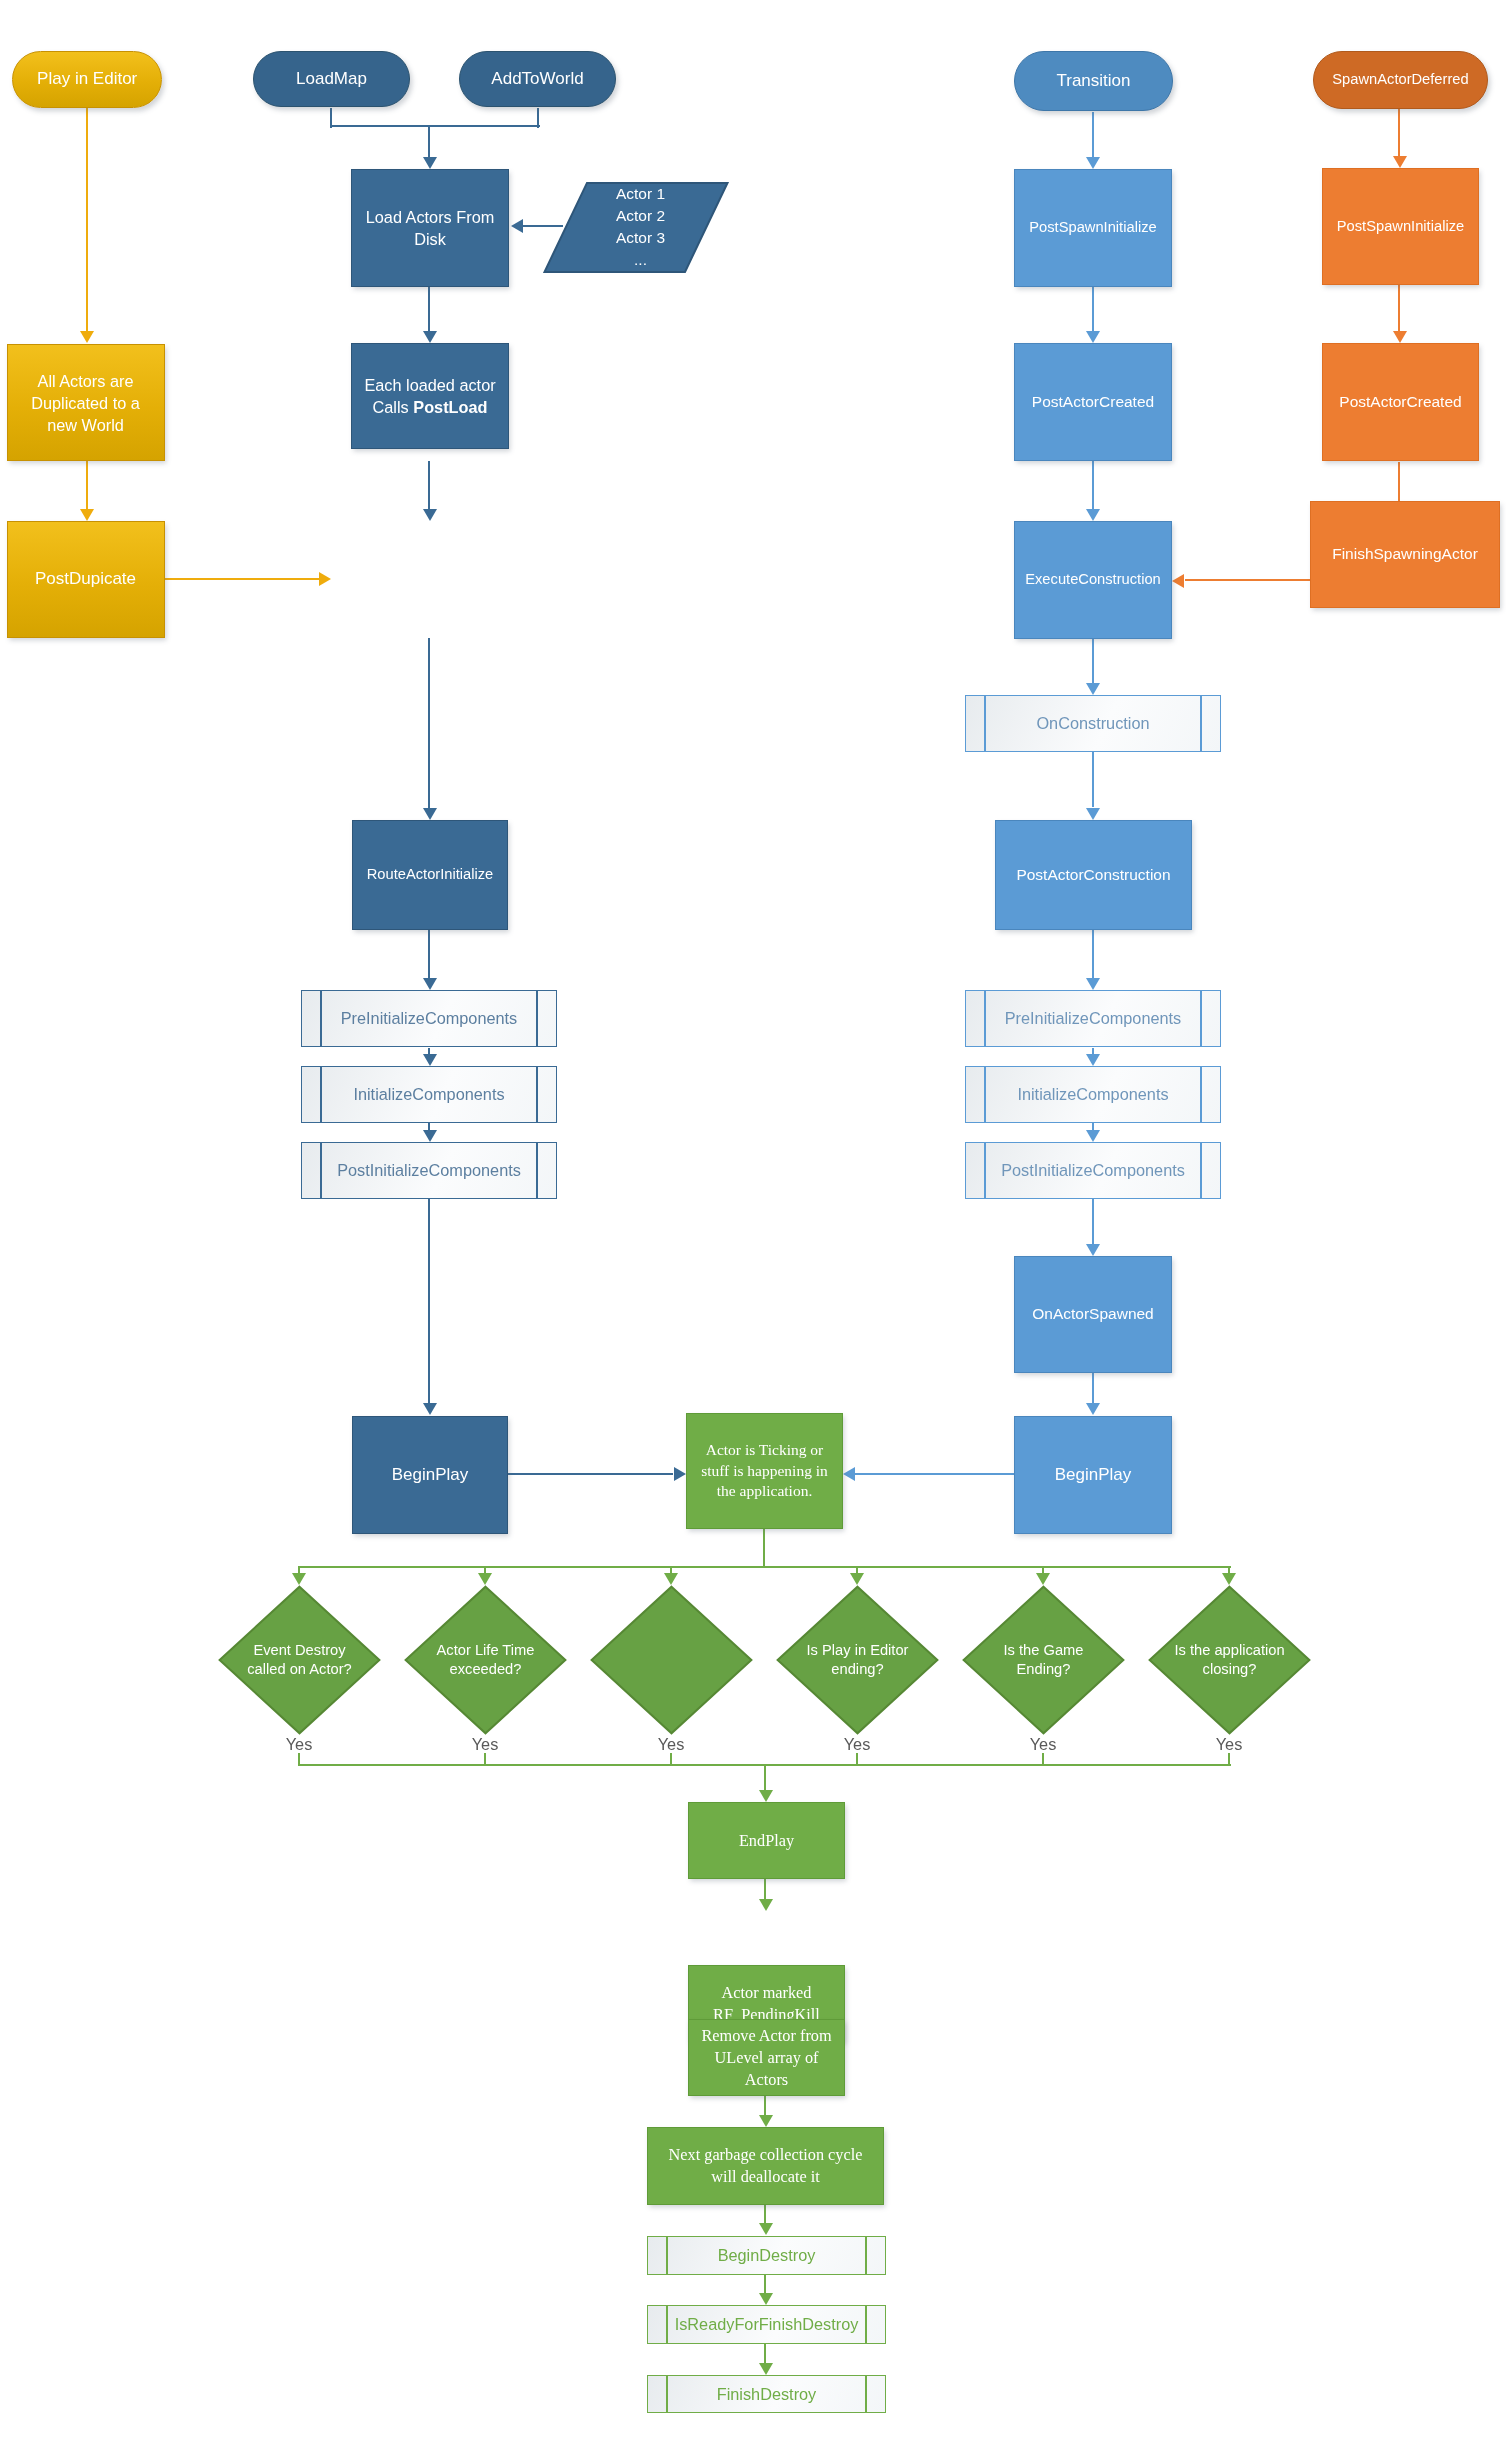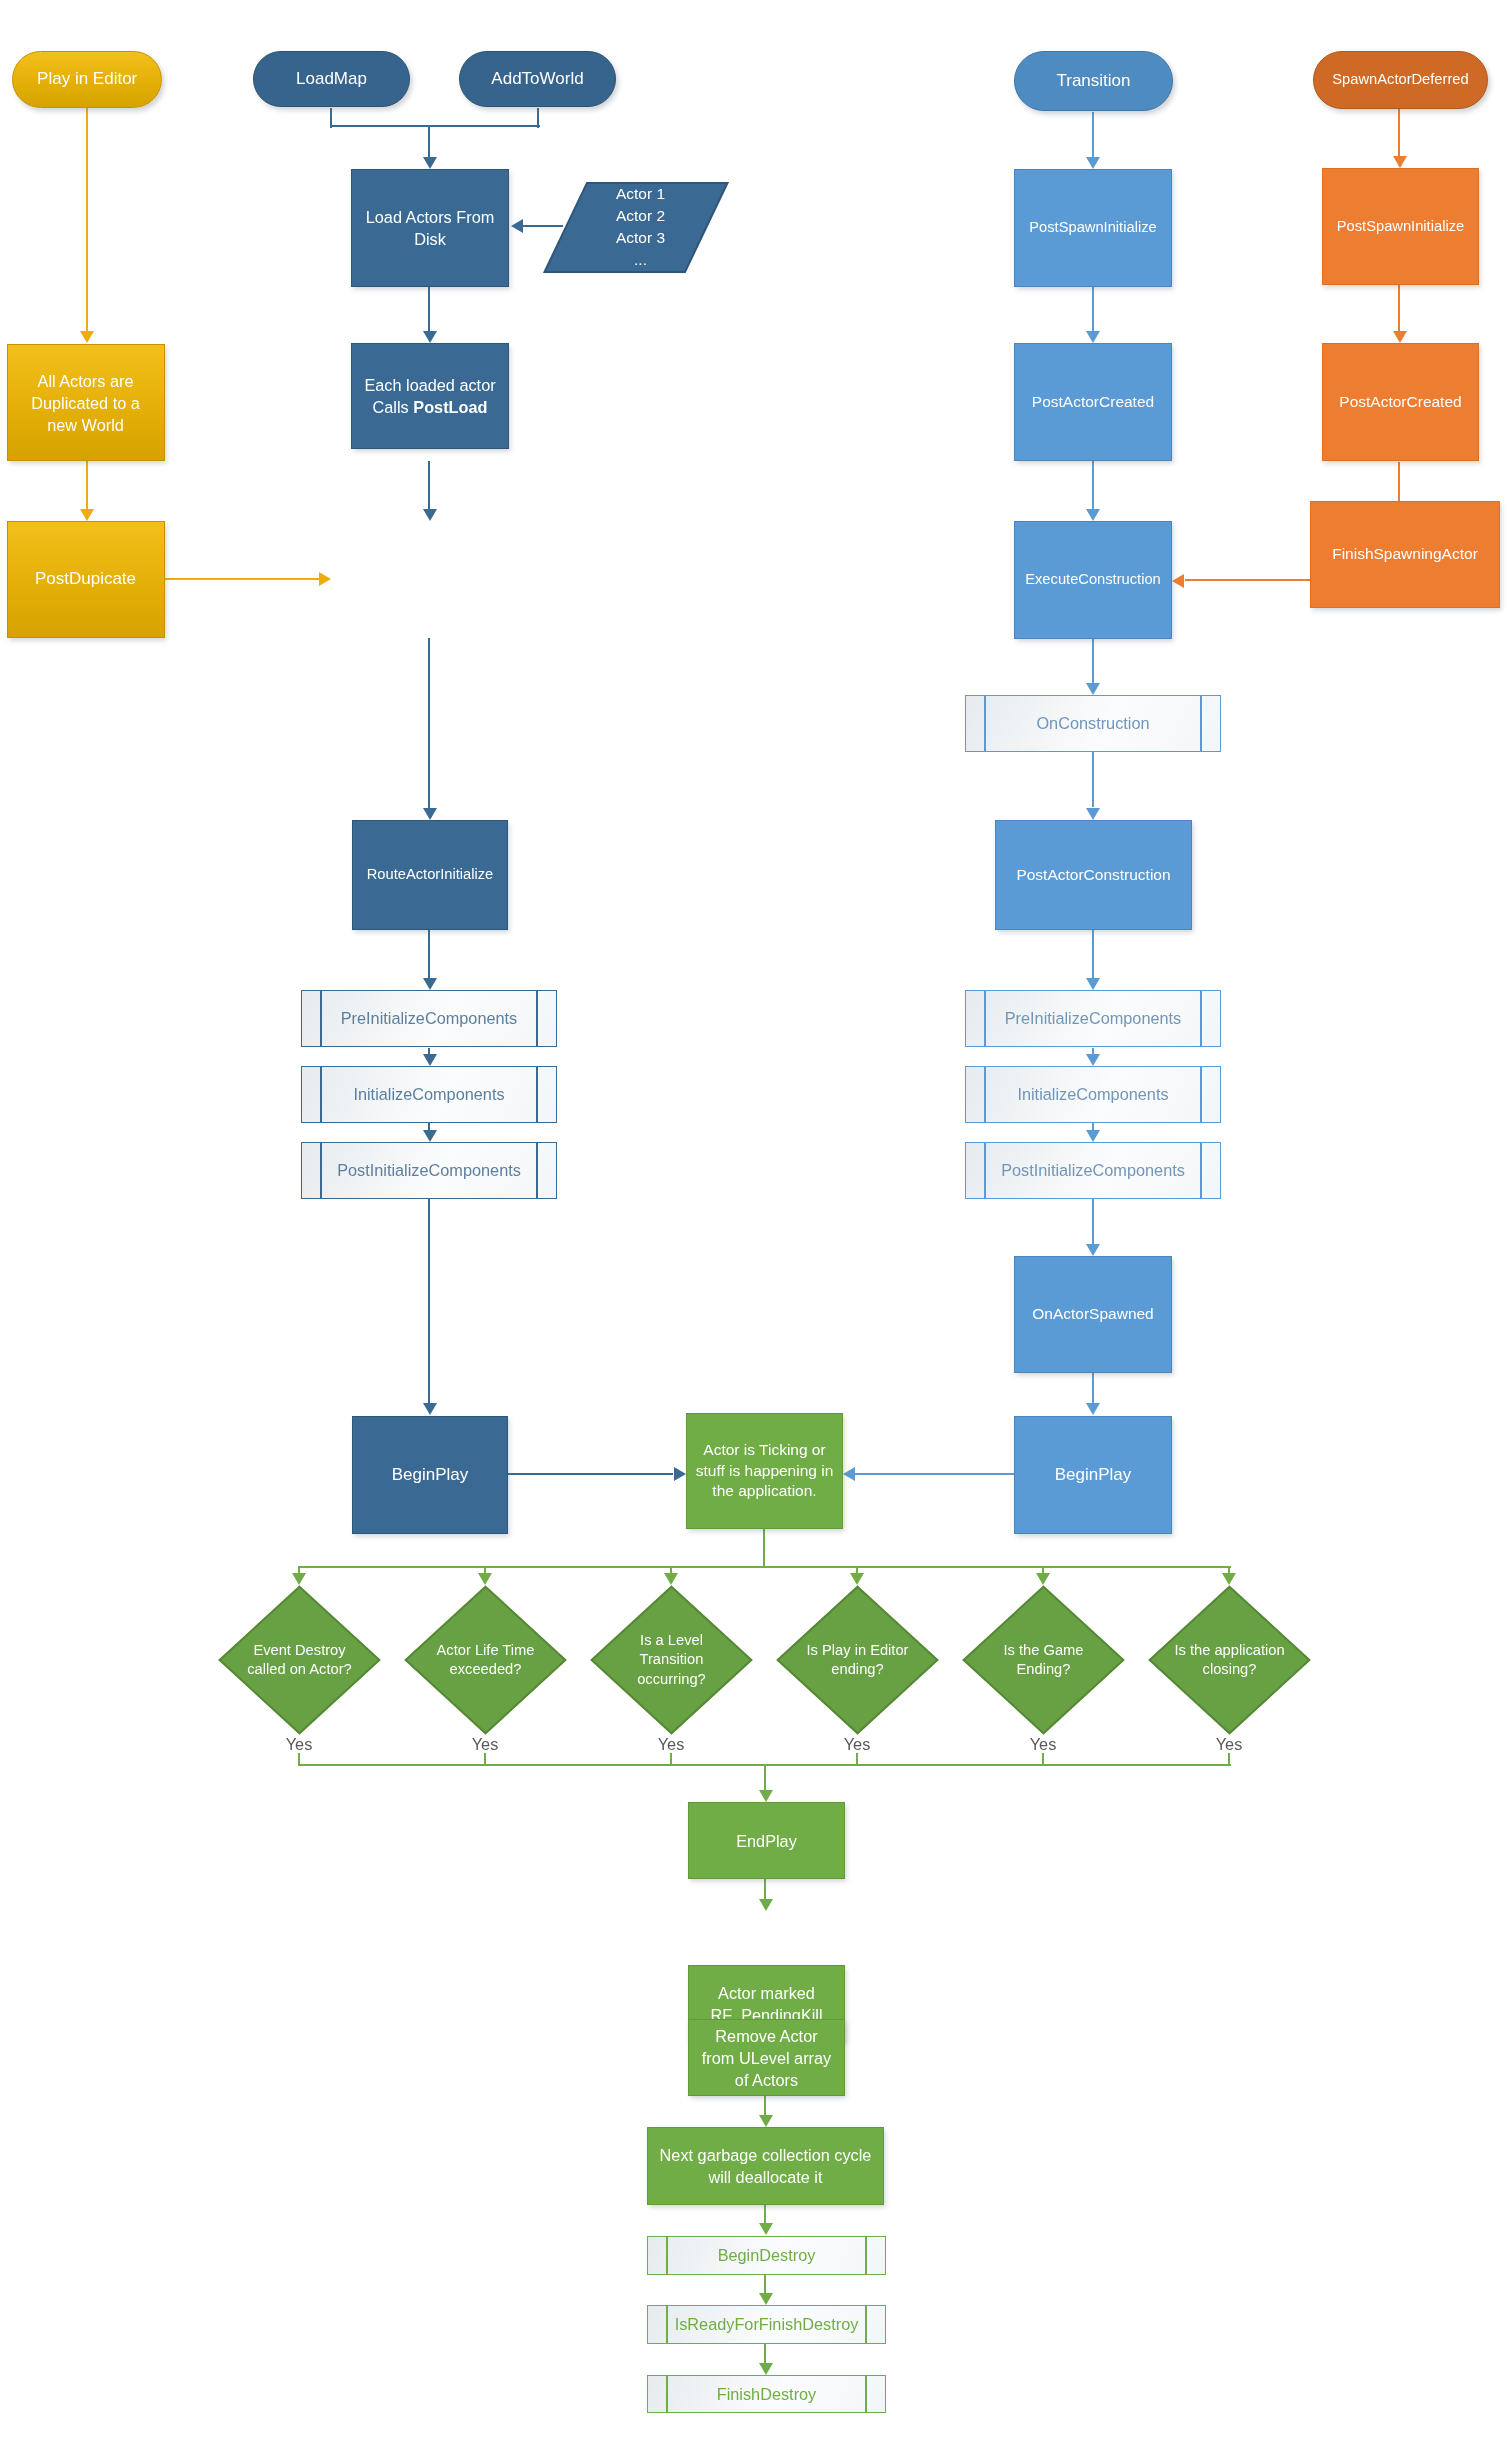--- a/index.html
+++ b/index.html
@@ -19,21 +19,21 @@
     box-shadow:2.4px 3.3px 4.9px rgba(90,100,115,.28);
   }
   .stadium{border-radius:33px;}
   .b-gold{background:linear-gradient(180deg,#F2C01C 0%,#E4AF07 55%,#D5A300 100%);border:1.6px solid #C79102;}
   .b-dblue{background:#3A6A94;border:1.6px solid #2E5679;}
   .b-dblue-st{background:#36648C;border:1.6px solid #2C536F;}
   .b-lblue{background:#5B9BD5;border:1.6px solid #4A86BD;}
   .b-lblue-st{background:#4E8BC0;border:1.6px solid #3D76A8;}
   .b-orange{background:#ED7D31;border:1.6px solid #DE6F23;}
   .b-orange-st{background:#CE6A25;border:1.6px solid #B05A1D;}
-  .b-green{background:#70AD47;border:1.6px solid #5F9B38;}
+  .b-green{background:#70AD47;border:1.6px solid #5F9B38;font-family:Liberation Serif, serif;}
   .fs18{font-size:14.7px;}
   .fs19{font-size:15.5px;}
   .fs21{font-size:17px;}
   .nw{white-space:nowrap;}
   
   .sub{
     position:absolute;box-sizing:border-box;
     display:flex;align-items:center;justify-content:center;
     text-align:center;font-size:16.3px;
     background:linear-gradient(115deg,#E7EBEE 0%,#FBFCFD 55%,#F3F6F8 100%);
@@ -312,21 +312,20 @@
   <div class="diamond" style="left:218px;top:1585px">
     <svg width="163" height="150" viewBox="0 0 200 184">
       <polygon points="100,2 198,92 100,182 2,92" fill="#67A144" stroke="#568834" stroke-width="2.5"></polygon>
     </svg>
     <div class="dtext">Event Destroy called on Actor?</div>
   </div>
   <div class="diamond" style="left:590px;top:1585px">
     <svg width="163" height="150" viewBox="0 0 200 184">
       <polygon points="100,2 198,92 100,182 2,92" fill="#67A144" stroke="#568834" stroke-width="2.5"></polygon>
     </svg>
-    <div class="dtext">Is a Level Transition occurring?</div>
   </div>
   <div class="diamond" style="left:776px;top:1585px">
     <svg width="163" height="150" viewBox="0 0 200 184">
       <polygon points="100,2 198,92 100,182 2,92" fill="#67A144" stroke="#568834" stroke-width="2.5"></polygon>
     </svg>
     <div class="dtext">Is Play in Editor ending?</div>
   </div>
   <div class="diamond" style="left:962px;top:1585px">
     <svg width="163" height="150" viewBox="0 0 200 184">
       <polygon points="100,2 198,92 100,182 2,92" fill="#67A144" stroke="#568834" stroke-width="2.5"></polygon>

